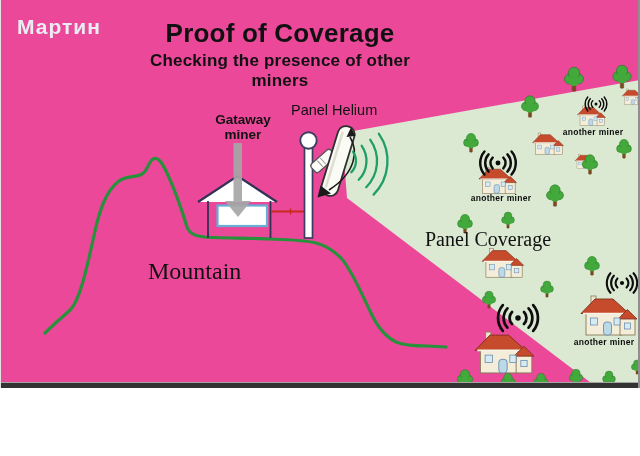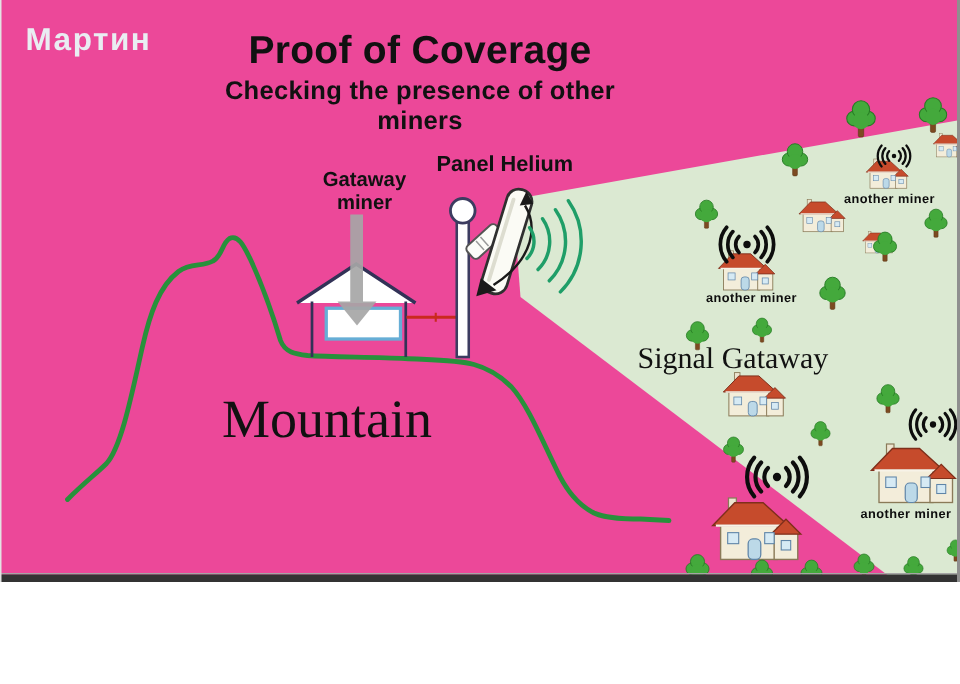--- a/index.html
+++ b/index.html
@@ -15,22 +15,22 @@
   .house-line{stroke:#323257;fill:#fff;}
   .minerbox{fill:#fff;stroke:var(--miner_box_stroke,#66aed6);stroke-width:2.2;}
 
   .txt{position:absolute;color:#111;z-index:3;}
   .watermark{left:17px;top:15px;font-size:21px;font-weight:700;letter-spacing:1px;
              color:var(--watermark,#e9edf2);}
   .title-block{left:130px;top:19px;width:300px;text-align:center;}
   .title{font-size:26px;font-weight:900;letter-spacing:.2px;line-height:1.1;}
   .subtitle{font-size:17px;font-weight:800;letter-spacing:.2px;margin-top:3px;}
   .gateway-label{left:207px;top:112px;width:72px;font-size:13.5px;line-height:15px;font-weight:700;text-align:center;}
-  .panel-label{left:291px;top:102px;font-size:14.5px;font-weight:700;white-space:nowrap;}
-  .mountain-label{left:148px;top:258px;font-family:"Liberation Serif",serif;font-size:36px;}
+  .panel-label{left:291px;top:102px;font-size:14.5px;font-weight:400;white-space:nowrap;}
+  .mountain-label{left:148px;top:258px;font-family:"Liberation Serif",serif;font-size:24px;}
   .coverage-label{left:425px;top:228px;font-family:"Liberation Serif",serif;font-size:20px;white-space:nowrap;}
   .miner-label{position:absolute;transform:translateX(-50%);font-size:8.5px;font-weight:800;
                letter-spacing:.3px;color:#0d0d0d;white-space:nowrap;z-index:3;text-align:right;}
   .logo{left:520px;top:406px;width:118px;text-align:center;font-size:31px;font-weight:900;
         letter-spacing:1px;color:#fff;transform:rotate(-5deg);z-index:4;
         -webkit-text-stroke:1.4px #999;text-shadow:2px 2px 0 #b5b5b5;}
   .border-bottom{position:absolute;left:0;bottom:0;width:640px;height:5px;background:#333;z-index:5;}
   .border-bottom-hi{position:absolute;left:0;bottom:5px;width:640px;height:1px;background:#a5a5a5;z-index:5;}
   .border-right{position:absolute;right:0;top:0;width:2px;height:456px;background:#8f8f8f;z-index:5;}
   .border-left{position:absolute;left:0;top:0;width:1px;height:456px;background:#e3e3e3;z-index:5;}
@@ -157,21 +157,21 @@
   <div class="txt watermark">Мартин</div>
 
   <div class="txt title-block">
     <div class="title">Proof of Coverage</div>
     <div class="subtitle">Checking the presence of other miners</div>
   </div>
 
   <div class="txt gateway-label">Gataway miner</div>
   <div class="txt panel-label">Panel Helium</div>
   <div class="txt mountain-label">Mountain</div>
-  <div class="txt coverage-label">Signal Gataway</div>
+  <div class="txt coverage-label">Panel Coverage</div>
 
   <div class="txt logo">BAZÂR</div>
 
   <div class="border-bottom-hi"></div>
   <div class="border-bottom"></div>
   <div class="border-right"></div>
   <div class="border-left"></div>
 <span class="miner-label" style="left: 593px; top: 126.5px;">another miner</span>
     <span class="miner-label" style="left: 501px; top: 192.5px;">another miner</span>
     <span class="miner-label" style="left: 507px; top: 396.5px;">another miner</span>

